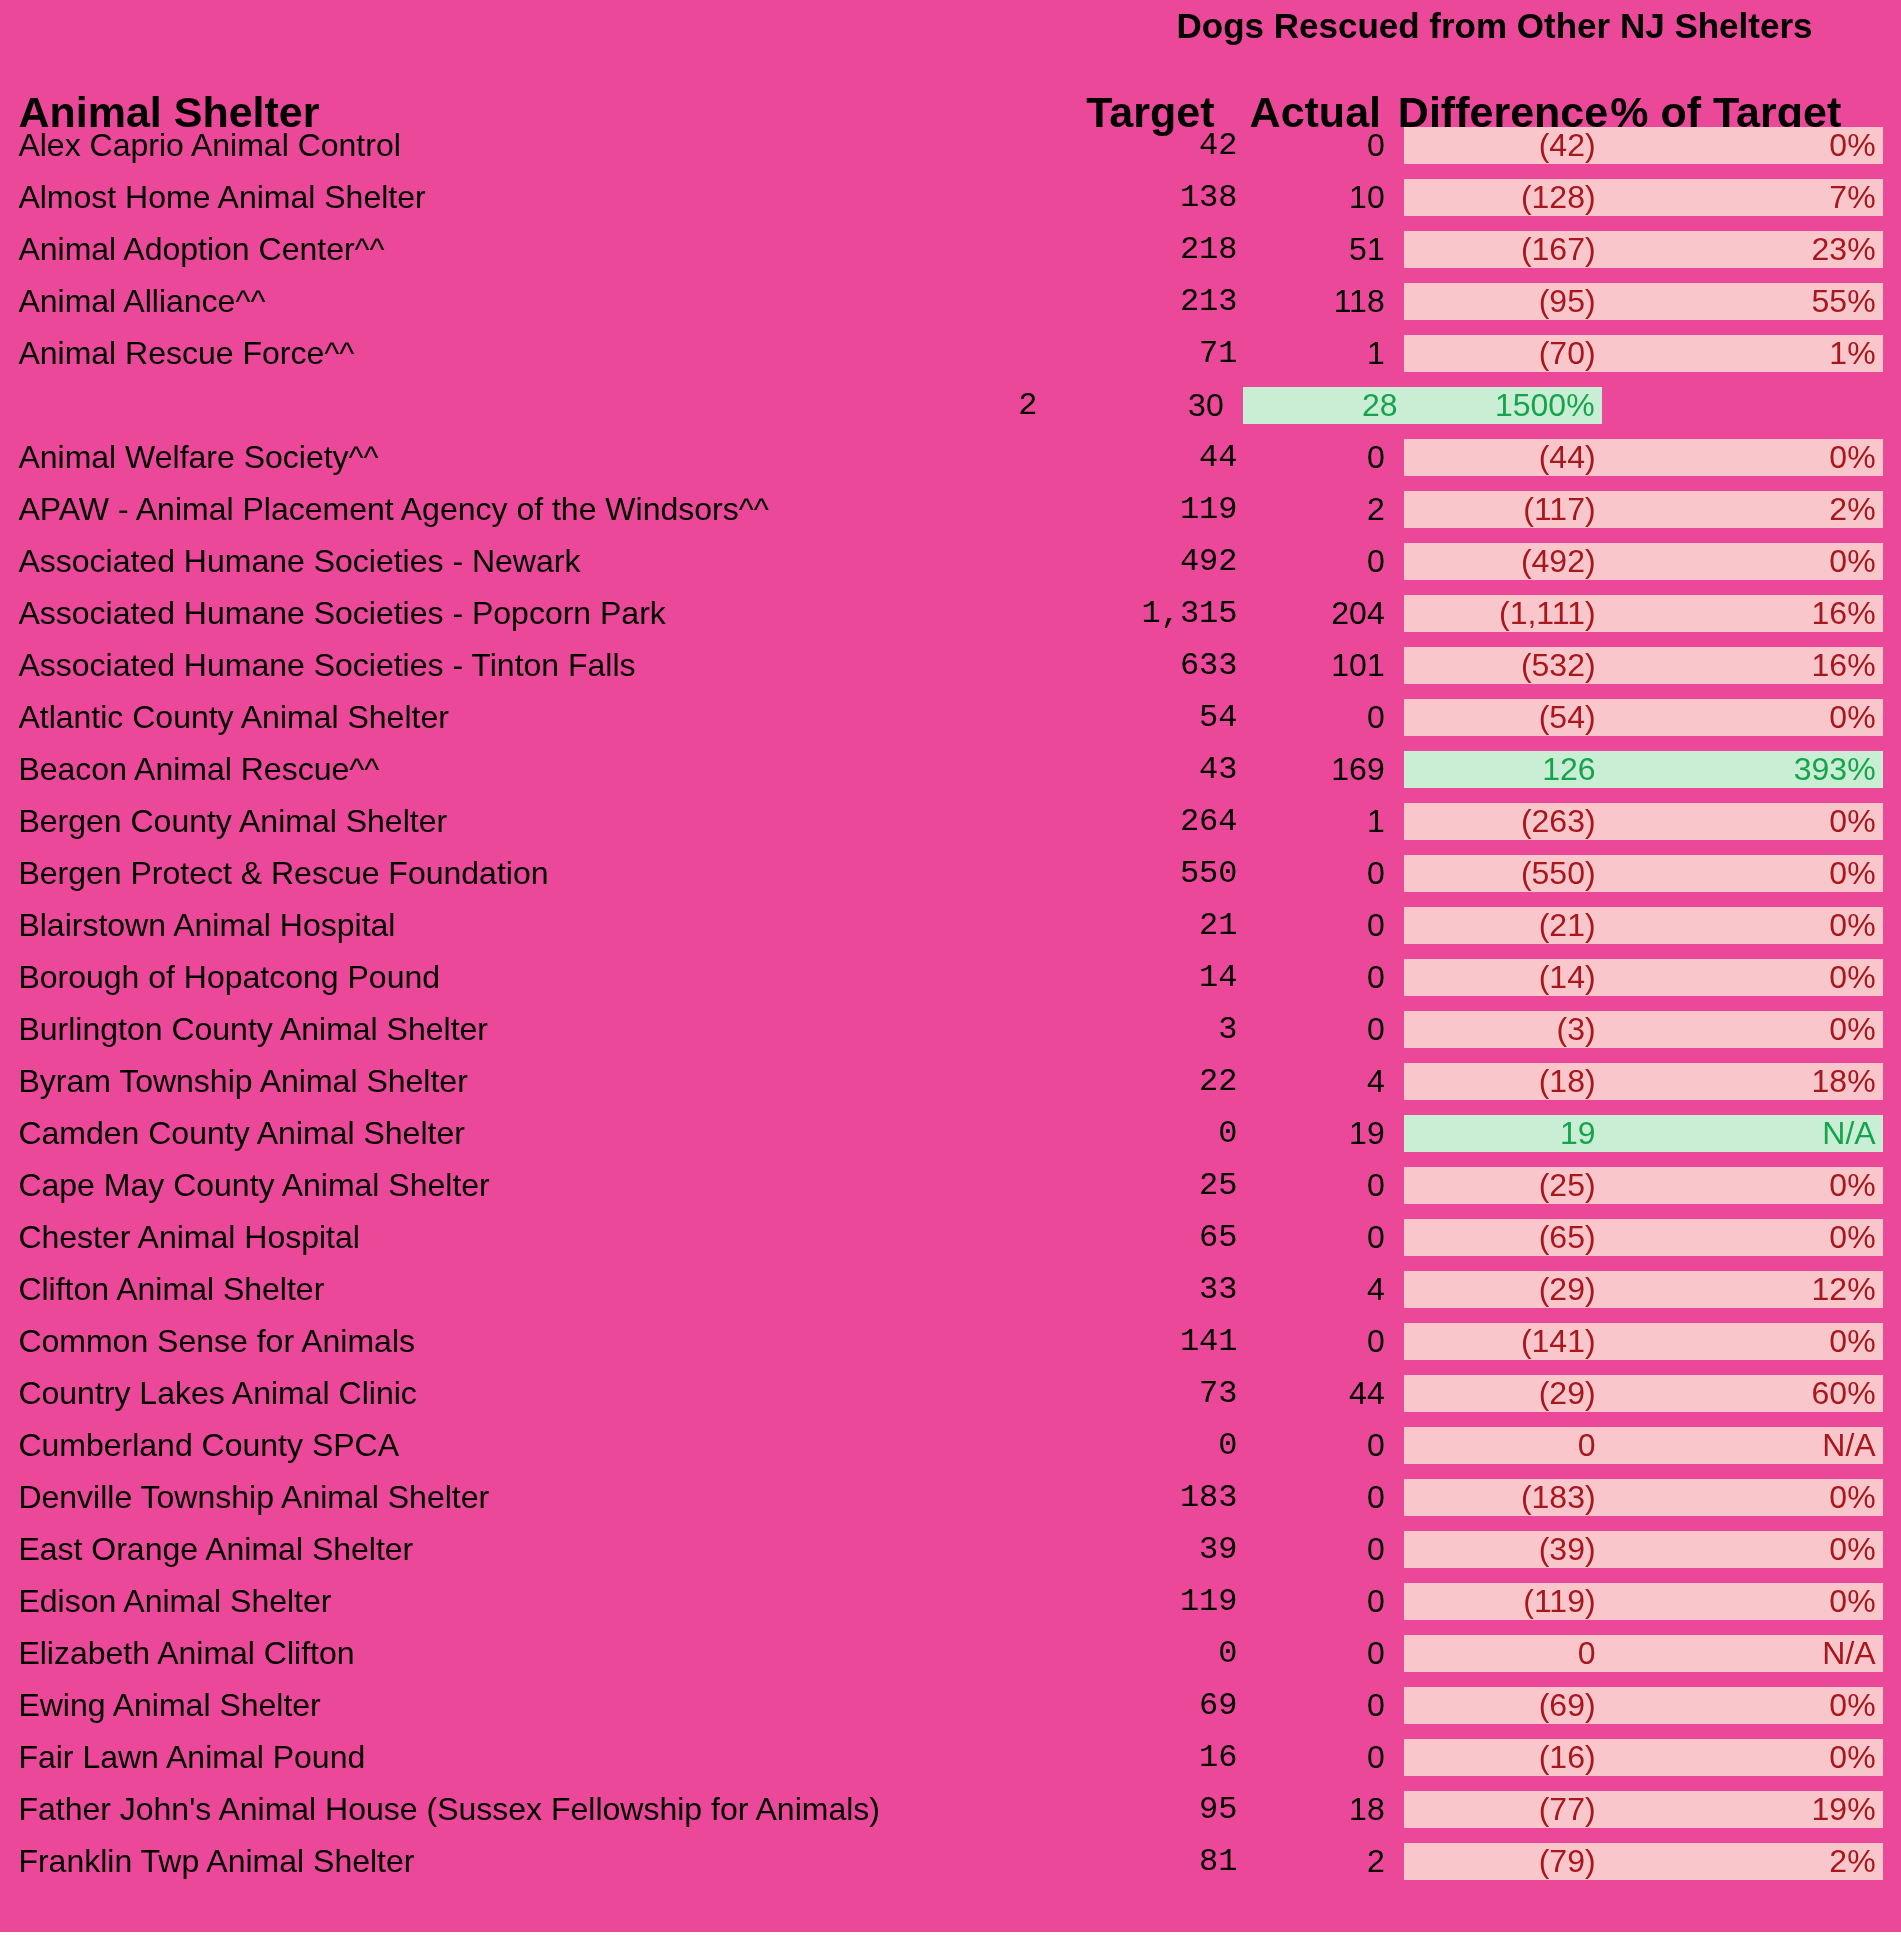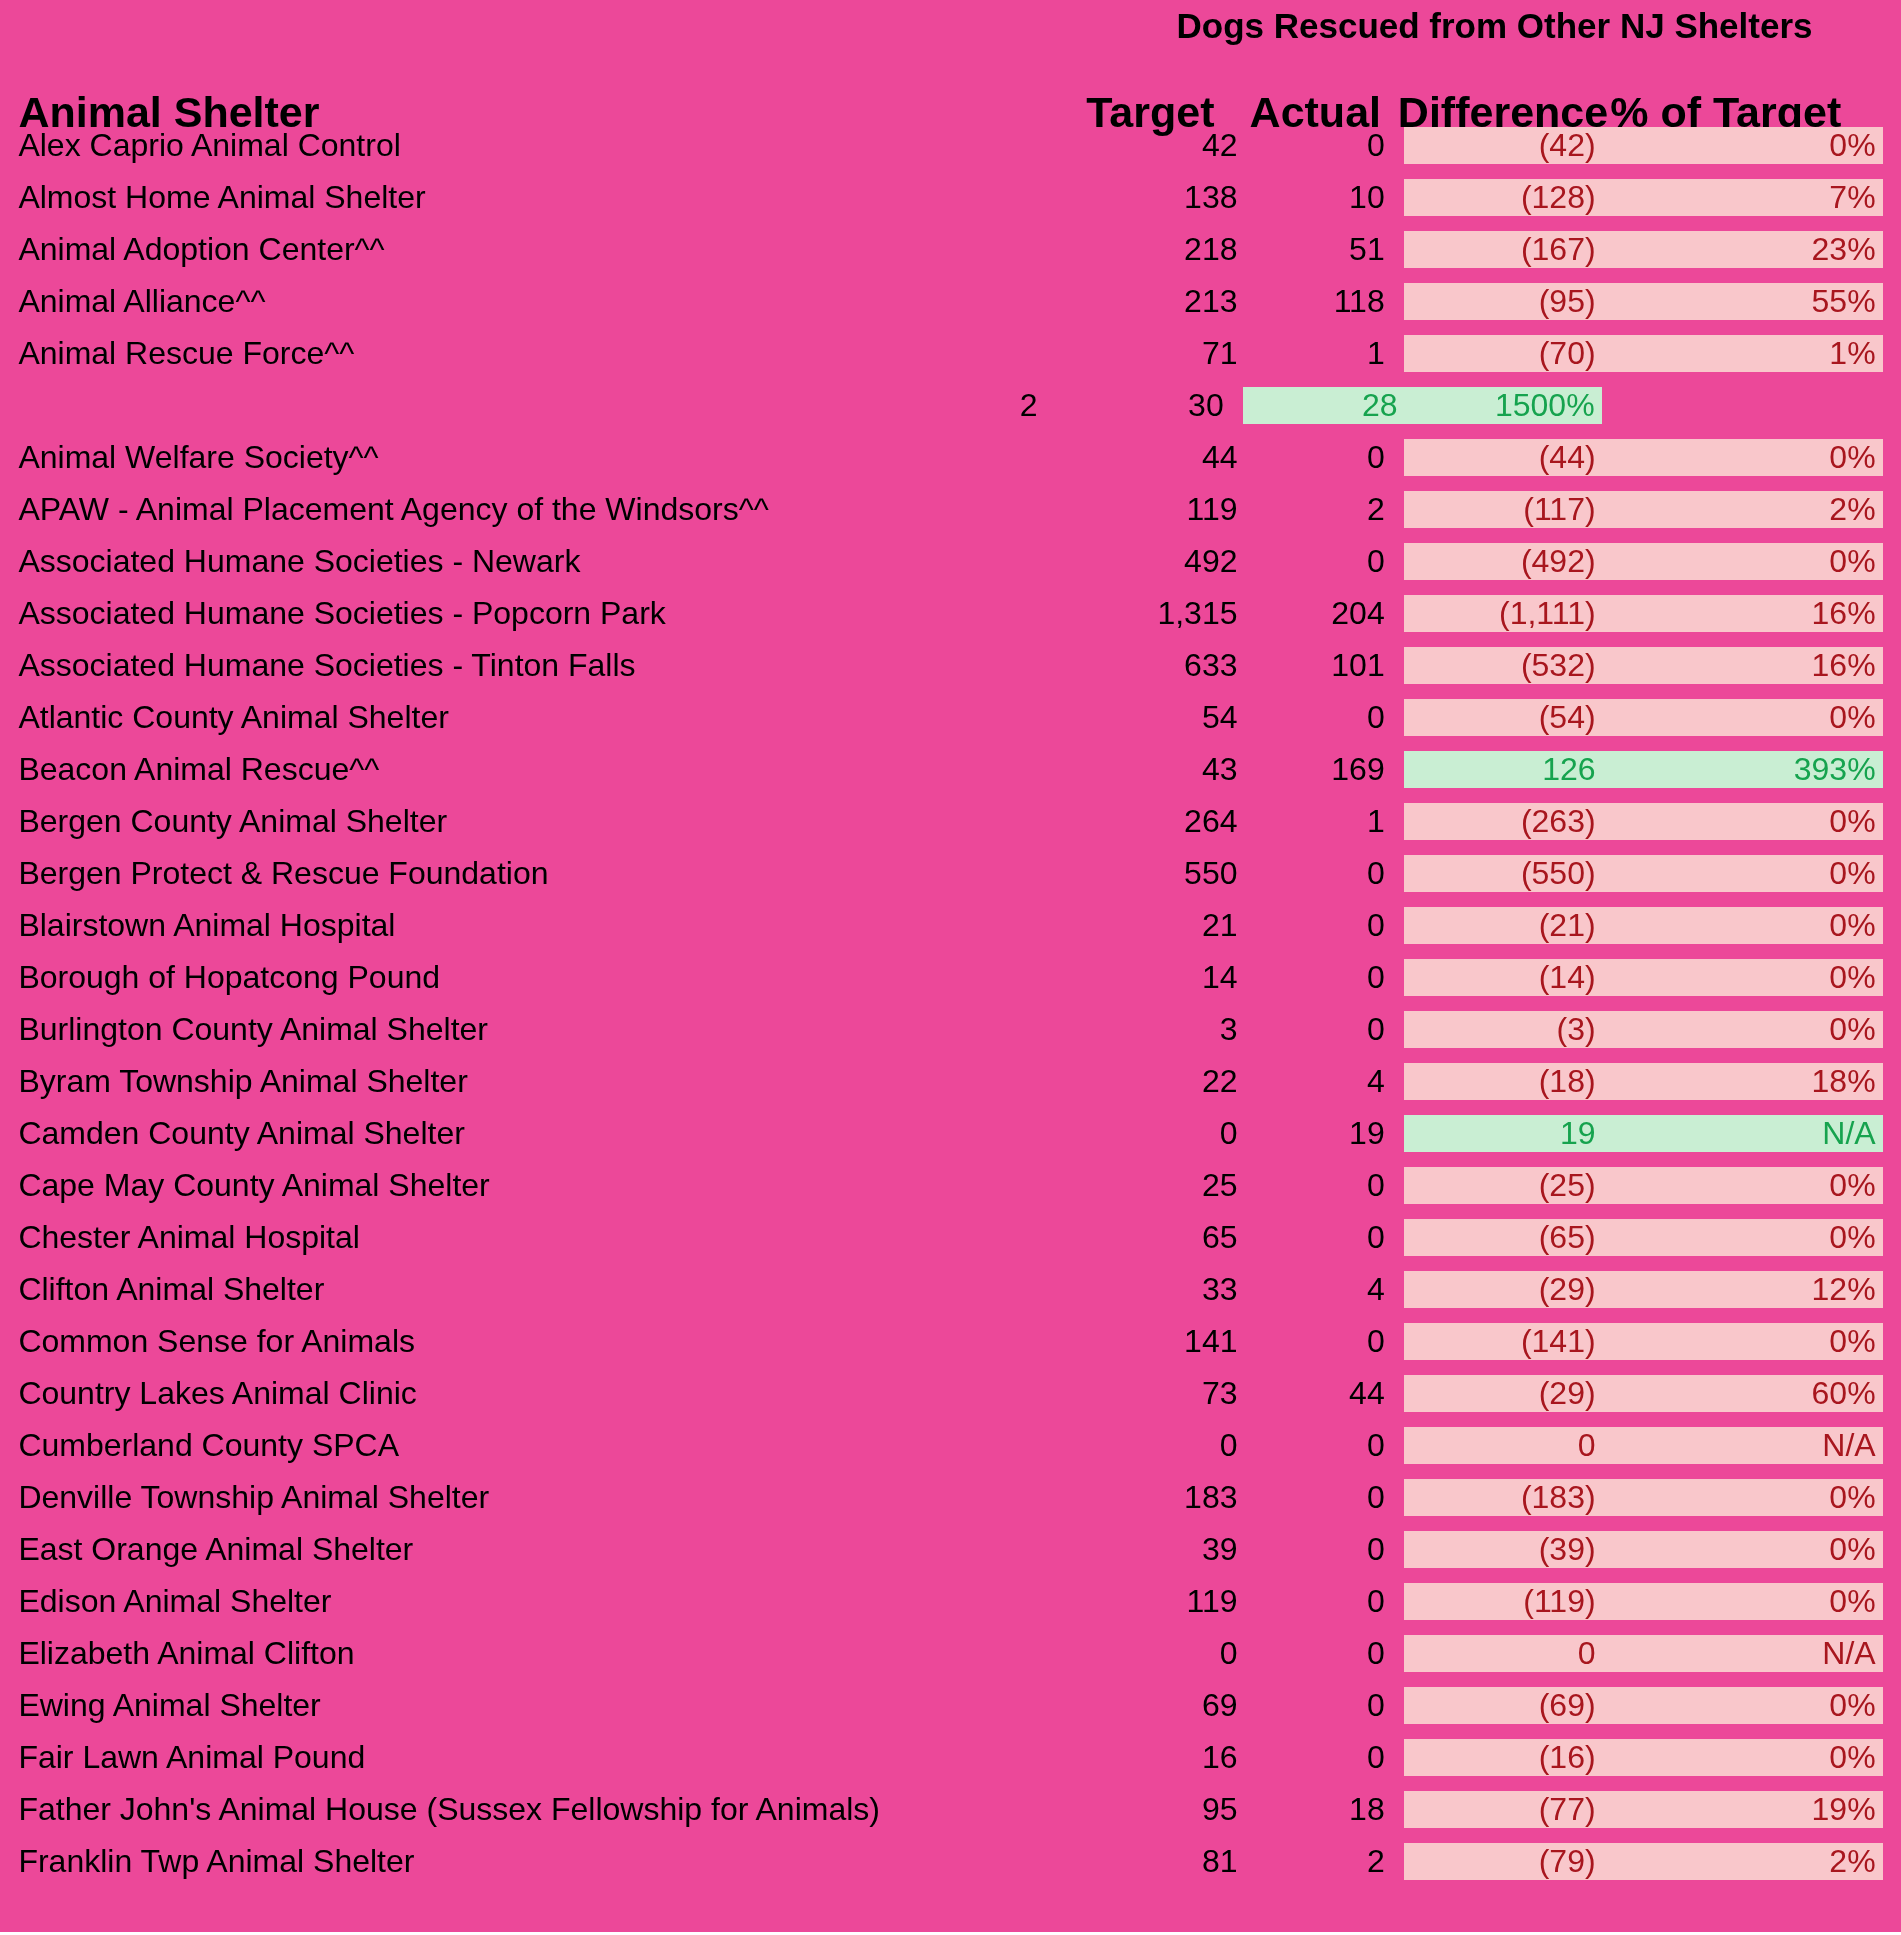--- a/index.html
+++ b/index.html
@@ -37,21 +37,21 @@
   .row { height: 52px; align-items: center; }
   .cell {
     display: flex;
     align-items: center;
     font-size: 32px;
     white-space: nowrap;
     overflow: visible;
   }
   .cell.name  { justify-content: flex-start; padding-left: 18.4px; }
   .cell.num   { justify-content: flex-end; }
-  .cell.target { padding-right: 5.5px; }
+  .cell.target { padding-right: 5.5px; font-family: Liberation Mono, monospace; }
   .cell.actual { padding-right: 19.3px; }
   .cell.diff   { padding-right: 6.4px; }
   .cell.pct    { padding-right: 7.4px; }
   .header-row .cell.h-name   { justify-content: flex-start; padding-left: 18.4px; }
   .header-row .cell.h-target { justify-content: flex-end; padding-right: 28.5px; margin-top: 36px; }
   .header-row .cell.h-actual { justify-content: flex-end; padding-right: 23px; }
   .header-row .cell.h-diff   { justify-content: center; padding-right: 0; }
   .header-row .cell.h-pct    { justify-content: flex-start; padding-left: 8.3px; }
   
   .cell.neg { background: var(--neg-fill, #f9c7cb); color: var(--neg-text, #a8161e); }

